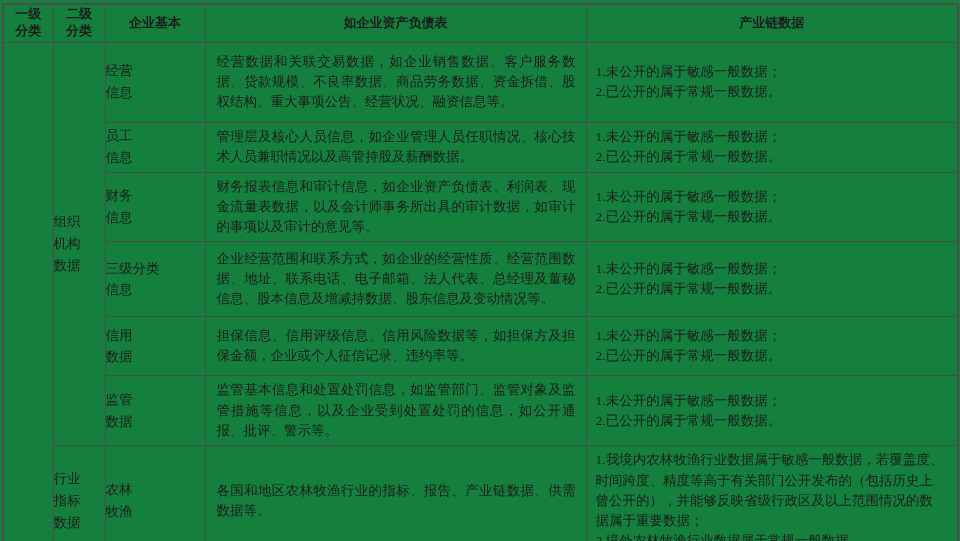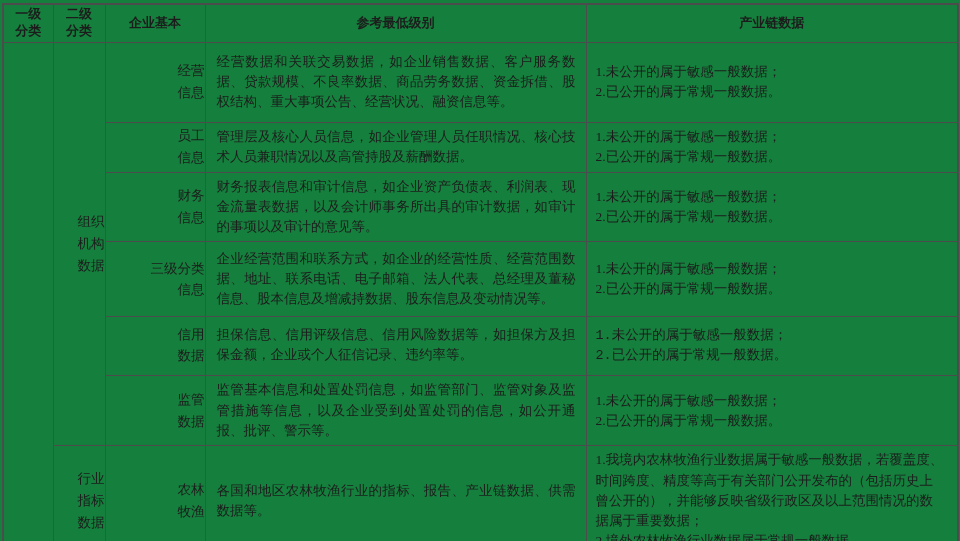--- a/index.html
+++ b/index.html
@@ -35,41 +35,41 @@
   }
   .cls-table th {
     font-family: "Liberation Sans", "DejaVu Sans", sans-serif;
     font-weight: bold;
     font-size: 13px;
     line-height: 1.3;
     text-align: center;
     white-space: pre-line;
   }
   td.center {
-    text-align: right;
+    text-align: left;
     white-space: pre-line;
     line-height: 1.6;
     margin-left: 40px;
   }
   td.desc {
     text-align: justify;
     text-justify: inter-ideograph;
     padding: 4px 10px 4px 11px;
   }
   td.minlvl {
     text-align: left;
     white-space: pre-line;
     padding: 4px 12px 4px 9px;
   }
   tr.h-head { height: 38px; }
   tr.h-r1 { height: 80px; }
   tr.h-r2 { height: 50px; }
   tr.h-r3 { height: 65px; font-family: Liberation Serif, serif; }
   tr.h-r4 { height: 75px; }
-  tr.h-r5 { height: 59px; font-family: Liberation Mono, monospace; }
+  tr.h-r5 { height: 59px; }
   tr.h-r6 { height: 70px; }
   tr.h-r7 { height: 101px; }
 </style>
 </head>
 <body>
 
 <div class="page">
   <table class="cls-table">
     <colgroup>
       <col class="c1">
@@ -78,21 +78,21 @@
         <col class="c4">
         <col class="c5">
     </colgroup>
     <thead>
       <tr class="h-head">
         <th>一级
 分类</th>
         <th>二级
 分类</th>
         <th>企业基本</th>
-        <th>参考最低级别</th>
+        <th>如企业资产负债表</th>
         <th>产业链数据</th>
       </tr>
     </thead>
     <tbody>
       <tr class="h-r1">
         <td class="center" rowspan="7"></td>
         <td class="center" rowspan="6">组织
 机构
 数据</td>
         <td class="center">经营

